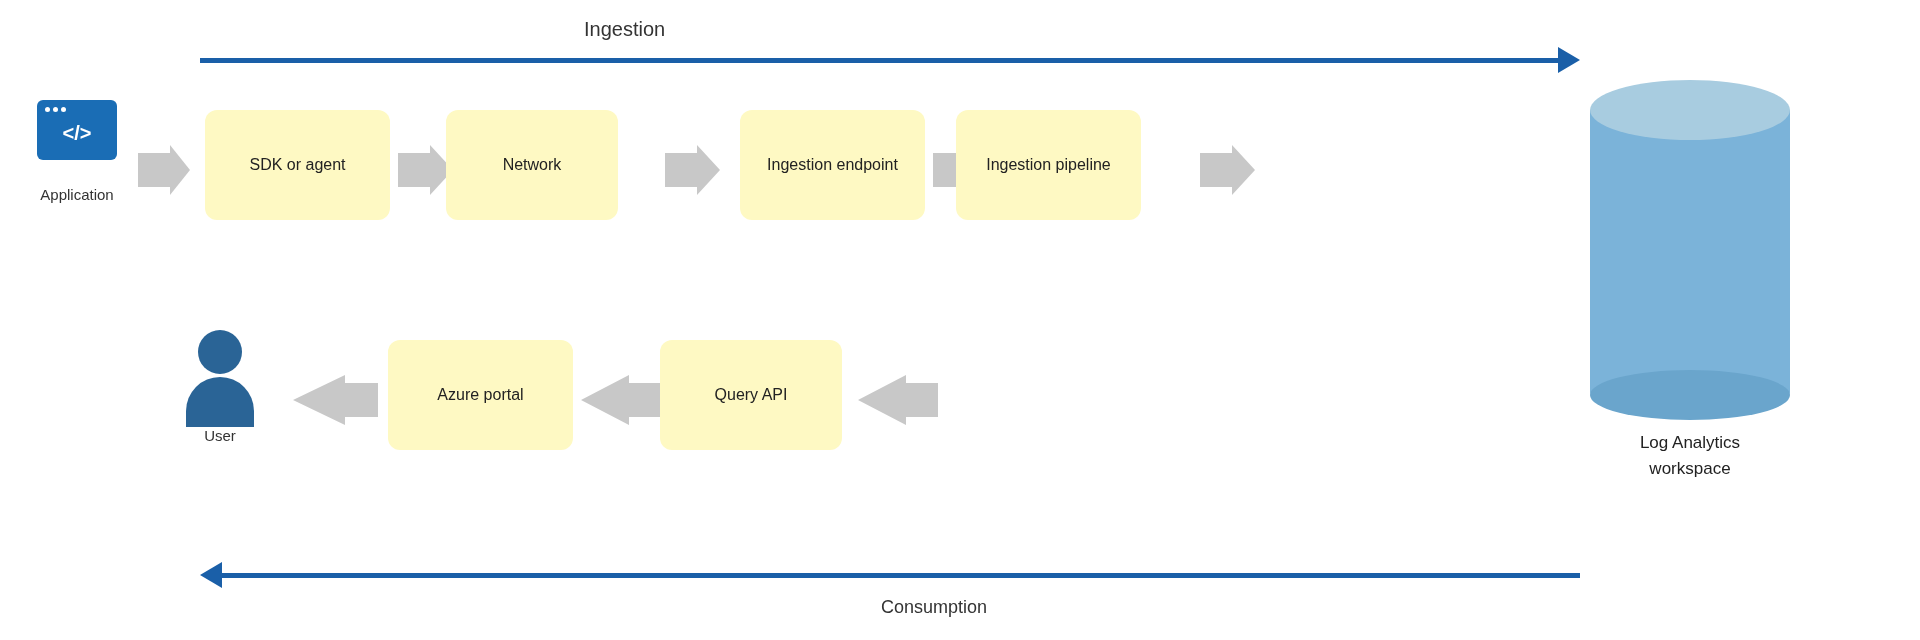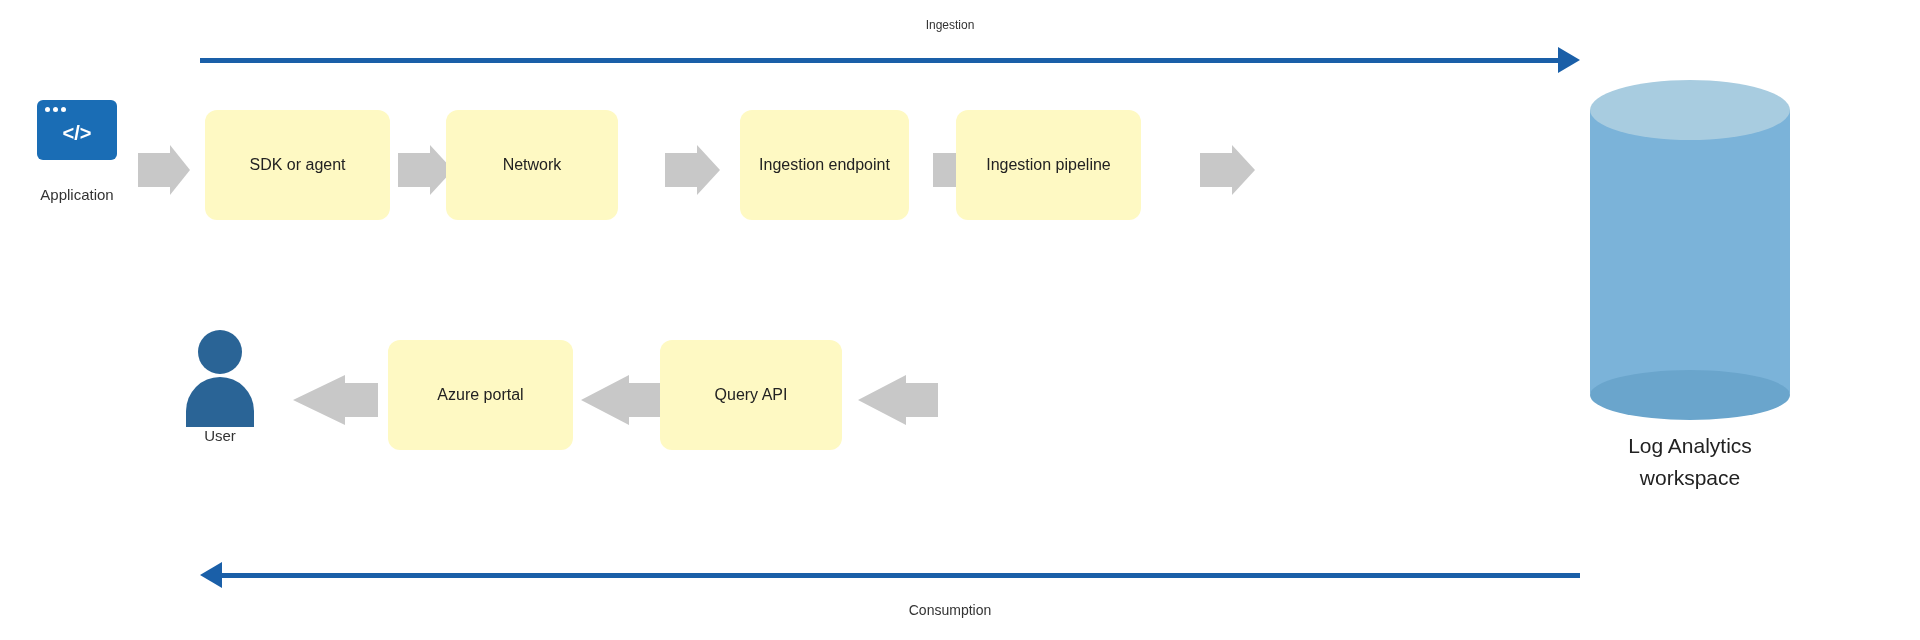--- a/index.html
+++ b/index.html
@@ -15,24 +15,24 @@
     .diagram-container {
       width: 1920px;
       height: 640px;
       position: relative;
     }
 
     
     .ingestion-label {
       position: absolute;
       top: 18px;
-      left: 600px;
+      left: 584px;
       width: 700px;
-      text-align: center;
-      font-size: 12px;
+      text-align: left;
+      font-size: 20px;
       color: #333;
     }
 
     .ingestion-arrow {
       position: absolute;
       top: 50px;
       left: 200px;
       width: 1380px;
       height: 20px;
       display: flex;
@@ -50,24 +50,24 @@
       height: 0;
       border-top: 13px solid transparent;
       border-bottom: 13px solid transparent;
       border-left: 22px solid #1a5fa8;
     }
 
     
     .consumption-label {
       position: absolute;
       bottom: 22px;
-      left: 600px;
+      left: 584px;
       width: 700px;
       text-align: center;
-      font-size: 14px;
+      font-size: 18px;
       color: #333;
     }
 
     .consumption-arrow {
       position: absolute;
       bottom: 55px;
       left: 200px;
       width: 1380px;
       height: 20px;
       display: flex;
@@ -197,21 +197,21 @@
       left: 0;
       width: 200px;
       height: 50px;
       background: #6aa5cc;
       border-radius: 50%;
     }
 
     .cylinder-label {
       margin-top: 10px;
       text-align: center;
-      font-size: 21px;
+      font-size: 17px;
       color: #222;
       line-height: 1.5;
     }
 
     
     .user-container {
       position: absolute;
       top: 330px;
       left: 175px;
       display: flex;
@@ -284,21 +284,21 @@
   </svg>
 
   <div class="flow-box" style="top:110px;left:446px;width:172px;height:110px;">
     <span>Network</span>
   </div>
 
   <svg style="position:absolute;top:145px;left:665px;" width="65" height="50">
     <polygon points="0,8 32,8 32,0 55,25 32,50 32,42 0,42" fill="#c8c8c8"></polygon>
   </svg>
 
-  <div class="flow-box" style="top:110px;left:740px;width:169px;height:110px;">
+  <div class="flow-box" style="top:110px;left:740px;width:185px;height:110px;">
     <span>Ingestion
 endpoint</span>
   </div>
 
   <svg style="position:absolute;top:145px;left:933px;" width="65" height="50">
     <polygon points="0,8 32,8 32,0 55,25 32,50 32,42 0,42" fill="#c8c8c8"></polygon>
   </svg>
 
   <div class="flow-box" style="top:110px;left:956px;width:185px;height:110px;">
     <span>Ingestion

